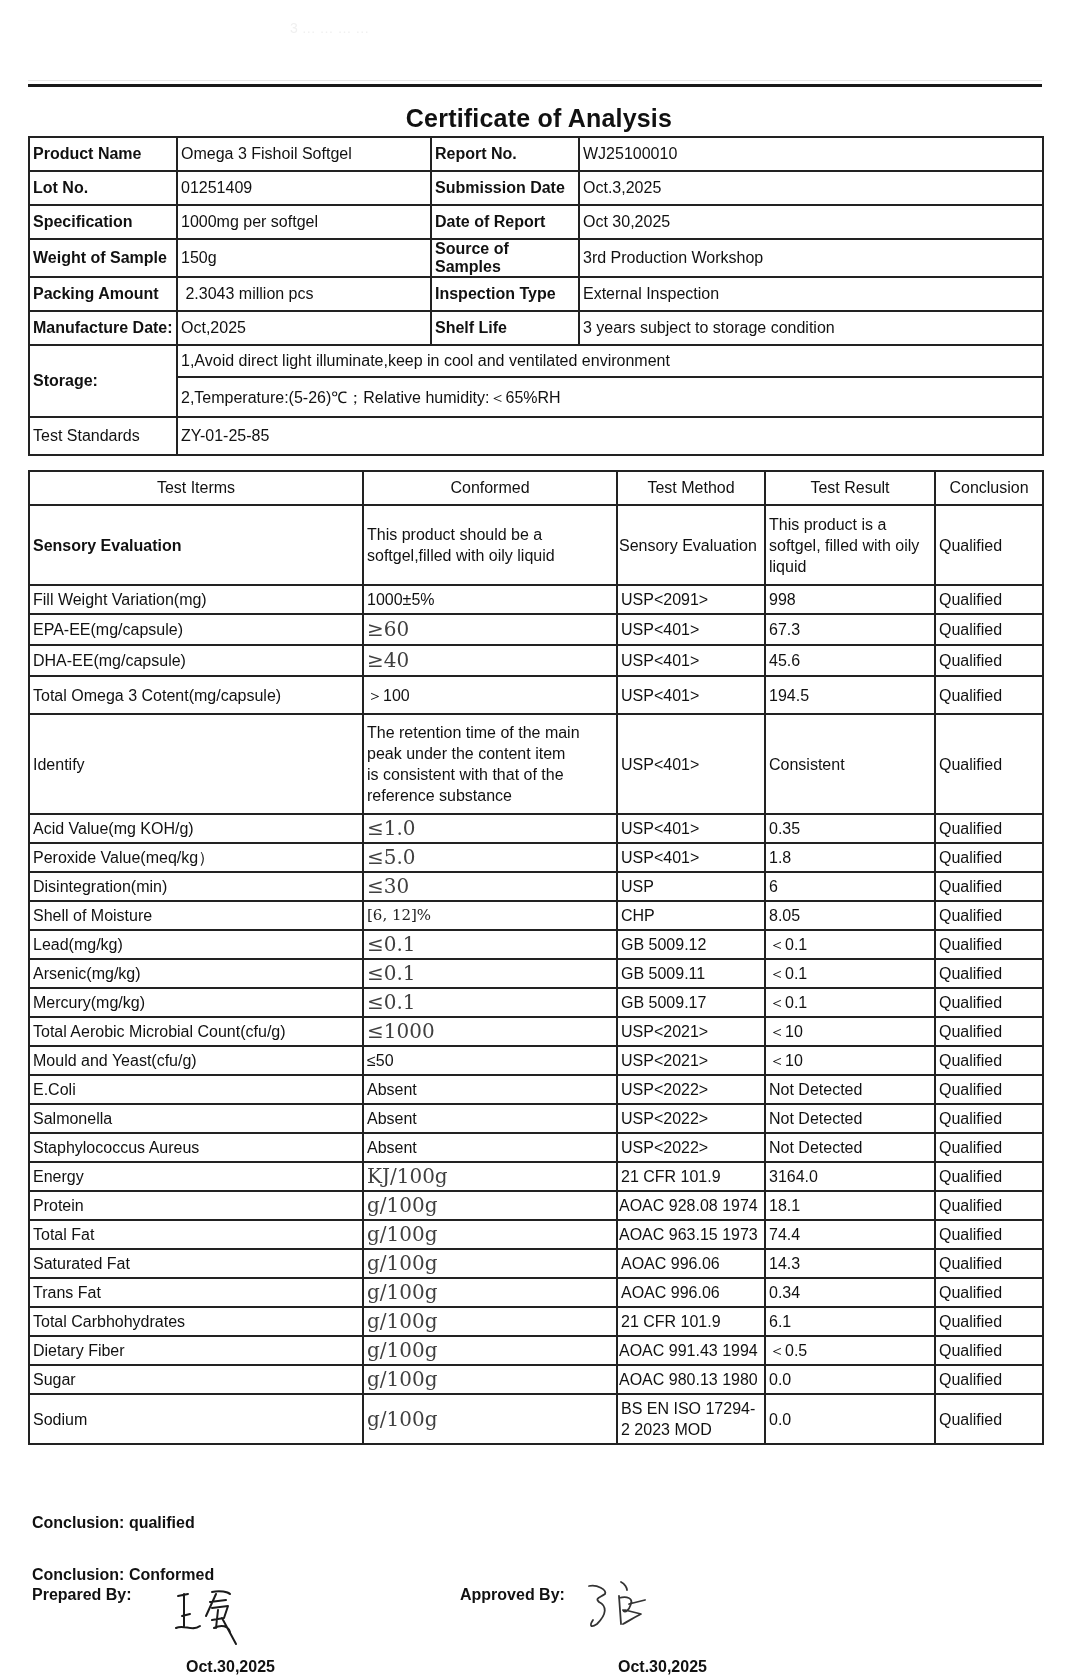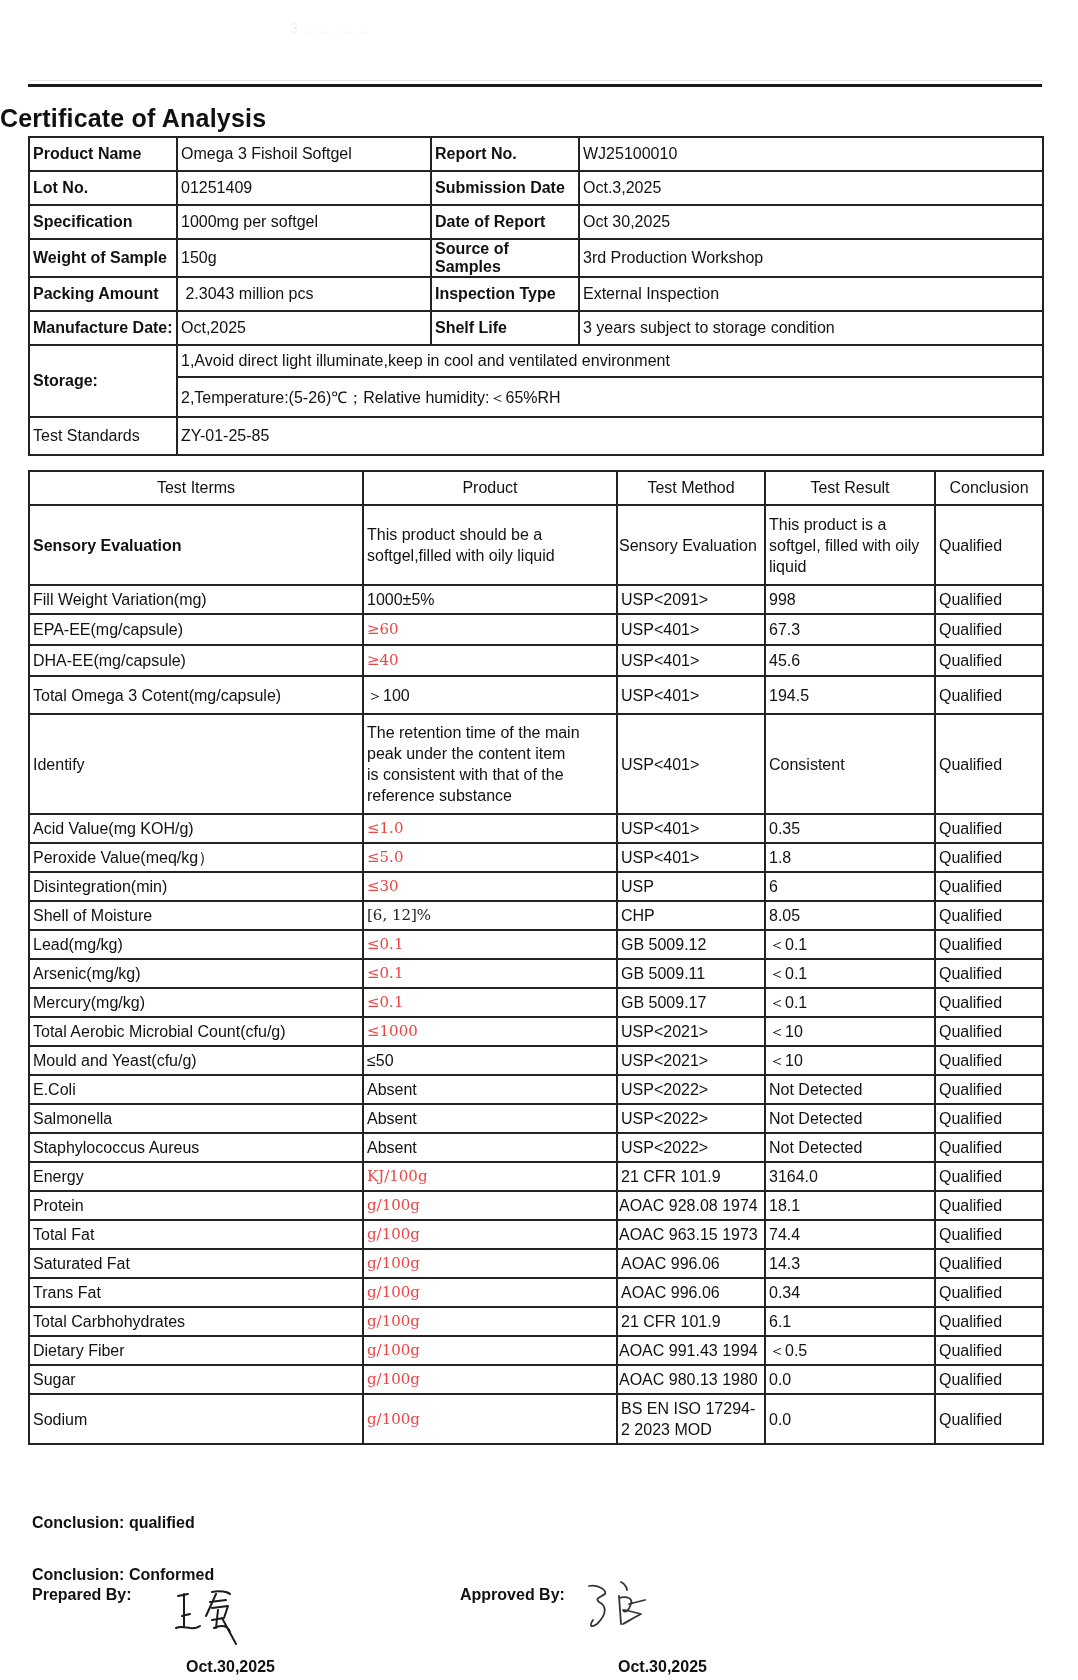--- a/index.html
+++ b/index.html
@@ -10,33 +10,33 @@
     .faded-header {
       position: absolute; left: 290px; top: 20px; font-size: 14px; color: #f0f0f0;
     }
     .top-rule {
       position: absolute; left: 28px; width: 1014px; top: 84px; height: 3px; background: #1a1a1a;
     }
     .top-rule-light {
       position: absolute; left: 28px; width: 1014px; top: 80px; height: 1px; background: #e8e8e8;
     }
     .title {
-      position: absolute; left: 0; width: 1078px; top: 104px; text-align: left;
+      position: absolute; left: 0; width: 1078px; top: 104px; text-align: center;
       font-size: 25px; font-weight: bold; letter-spacing: 0.2px;
     }
     table { border-collapse: collapse; position: absolute; left: 28px; table-layout: fixed; }
     td, th { border: 2px solid #222; font-size: 16px; padding: 0 3px; vertical-align: middle; }
     .info-table { top: 136px; width: 1014px; }
     .info-table td { height: 32px; }
     .info-table .lbl { font-weight: bold; }
     .info-table .plain-lbl { font-weight: normal; border-radius: 12px; }
     .test-table { top: 470px; width: 1014px; }
     .test-table th { height: 32px; font-weight: normal; text-align: center; }
     .test-table td { height: 27px; line-height: 21px; }
-    .test-table td.serif { font-family: "DejaVu Serif", "Liberation Serif", serif; font-size: 15px; color: #ef4444; }
+    .test-table td.serif { font-family: "DejaVu Serif", "Liberation Serif", serif; font-size: 20px; color: #404040; }
     .test-table td.serif-dark { font-family: "DejaVu Serif", "Liberation Serif", serif; font-size: 15px; color: #222; }
     .bold { font-weight: bold; }
     .footer-text { position: absolute; font-size: 16px; font-weight: bold; }
     .sig { position: absolute; }
   </style>
 </head>
 <body>
 
 <div class="faded-header">3 …   … … …</div>
 <div class="top-rule-light"></div>
@@ -105,21 +105,21 @@
   <colgroup>
     <col style="width:334px">
       <col style="width:254px">
       <col style="width:148px">
       <col style="width:170px">
       <col style="width:108px">
   </colgroup>
   <thead>
     <tr>
       <th>Test Iterms</th>
-      <th>Product</th>
+      <th>Conformed</th>
       <th>Test Method</th>
       <th>Test Result</th>
       <th>Conclusion</th>
     </tr>
   </thead>
   <tbody>
     <tr style="height:80px">
       <td class="bold">Sensory Evaluation</td>
       <td style="padding-right:40px">This product should be a softgel,filled with oily liquid</td>
       <td style="white-space:nowrap;padding:0 1px">Sensory Evaluation</td>

